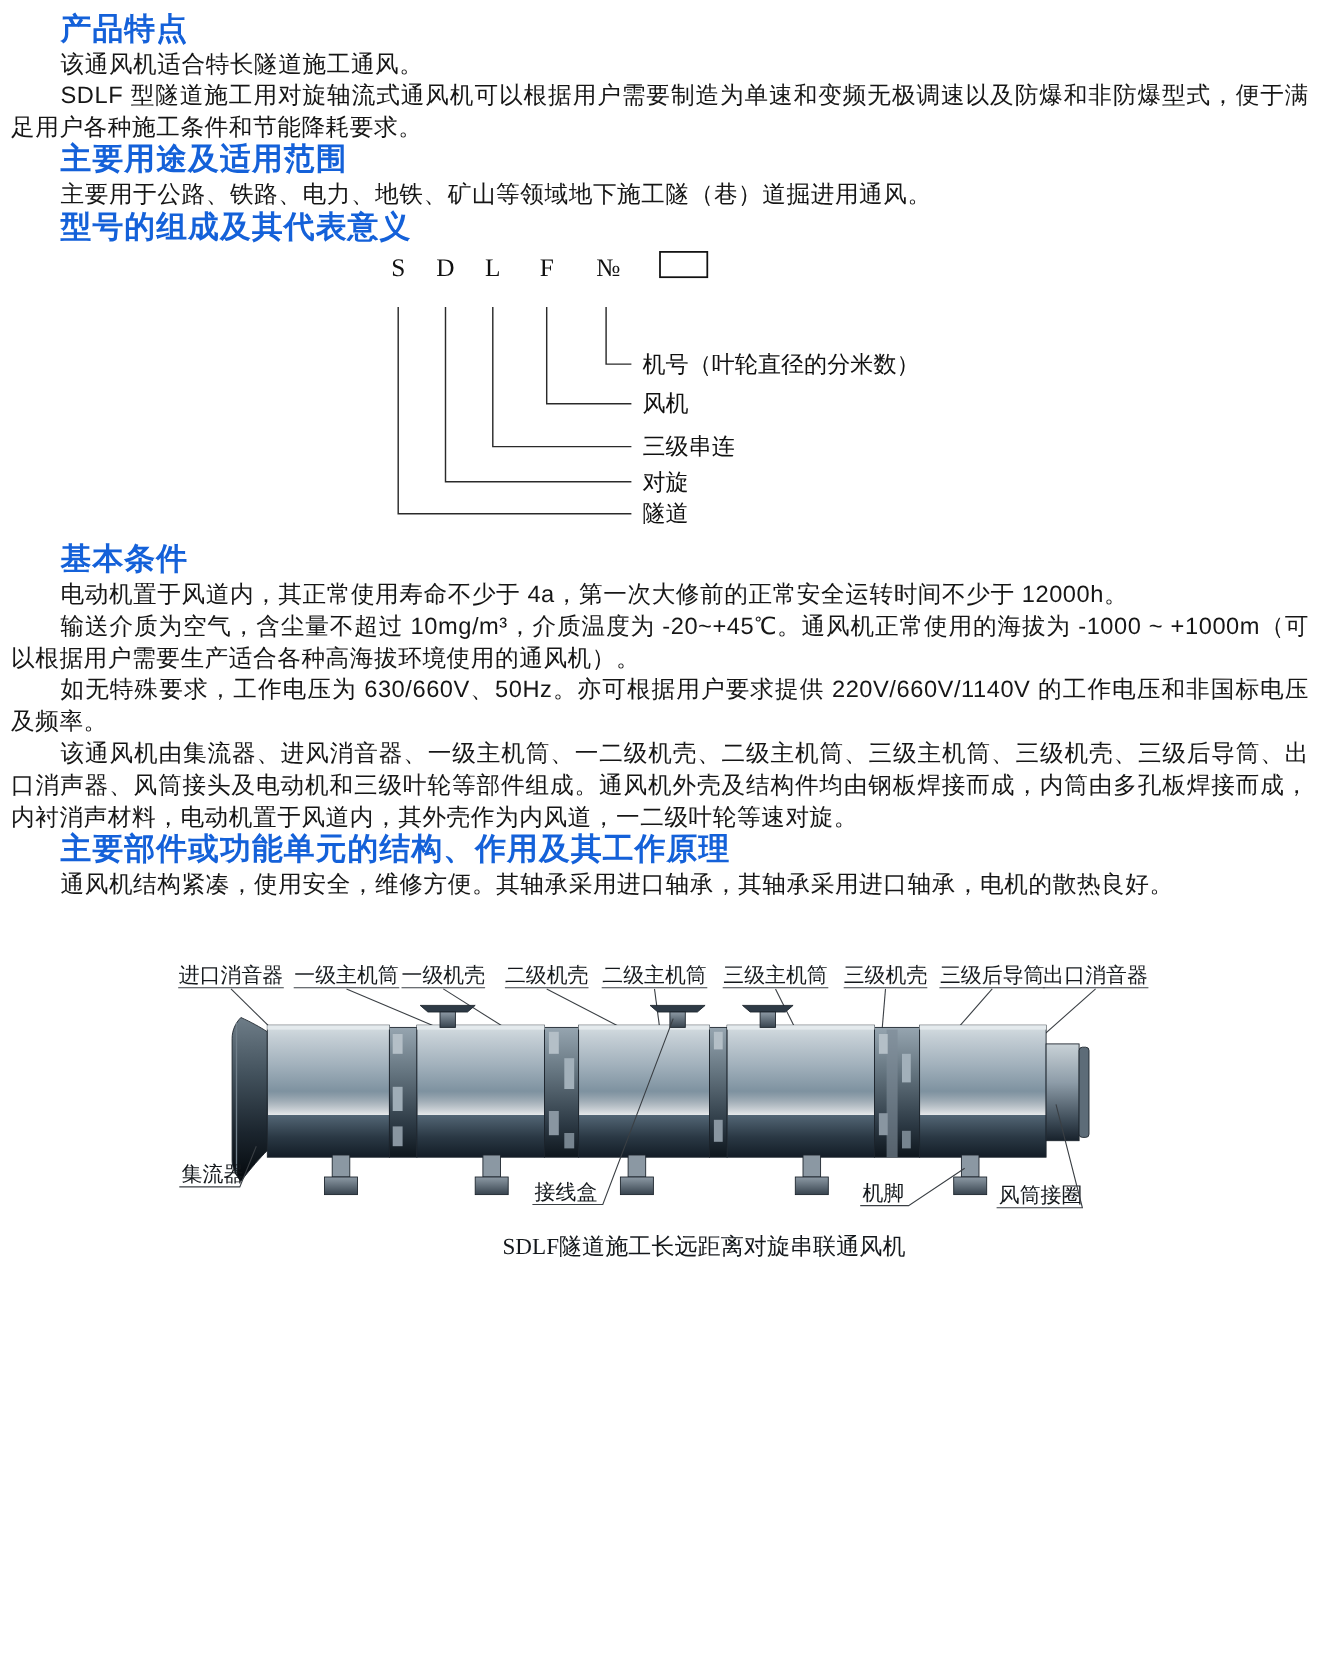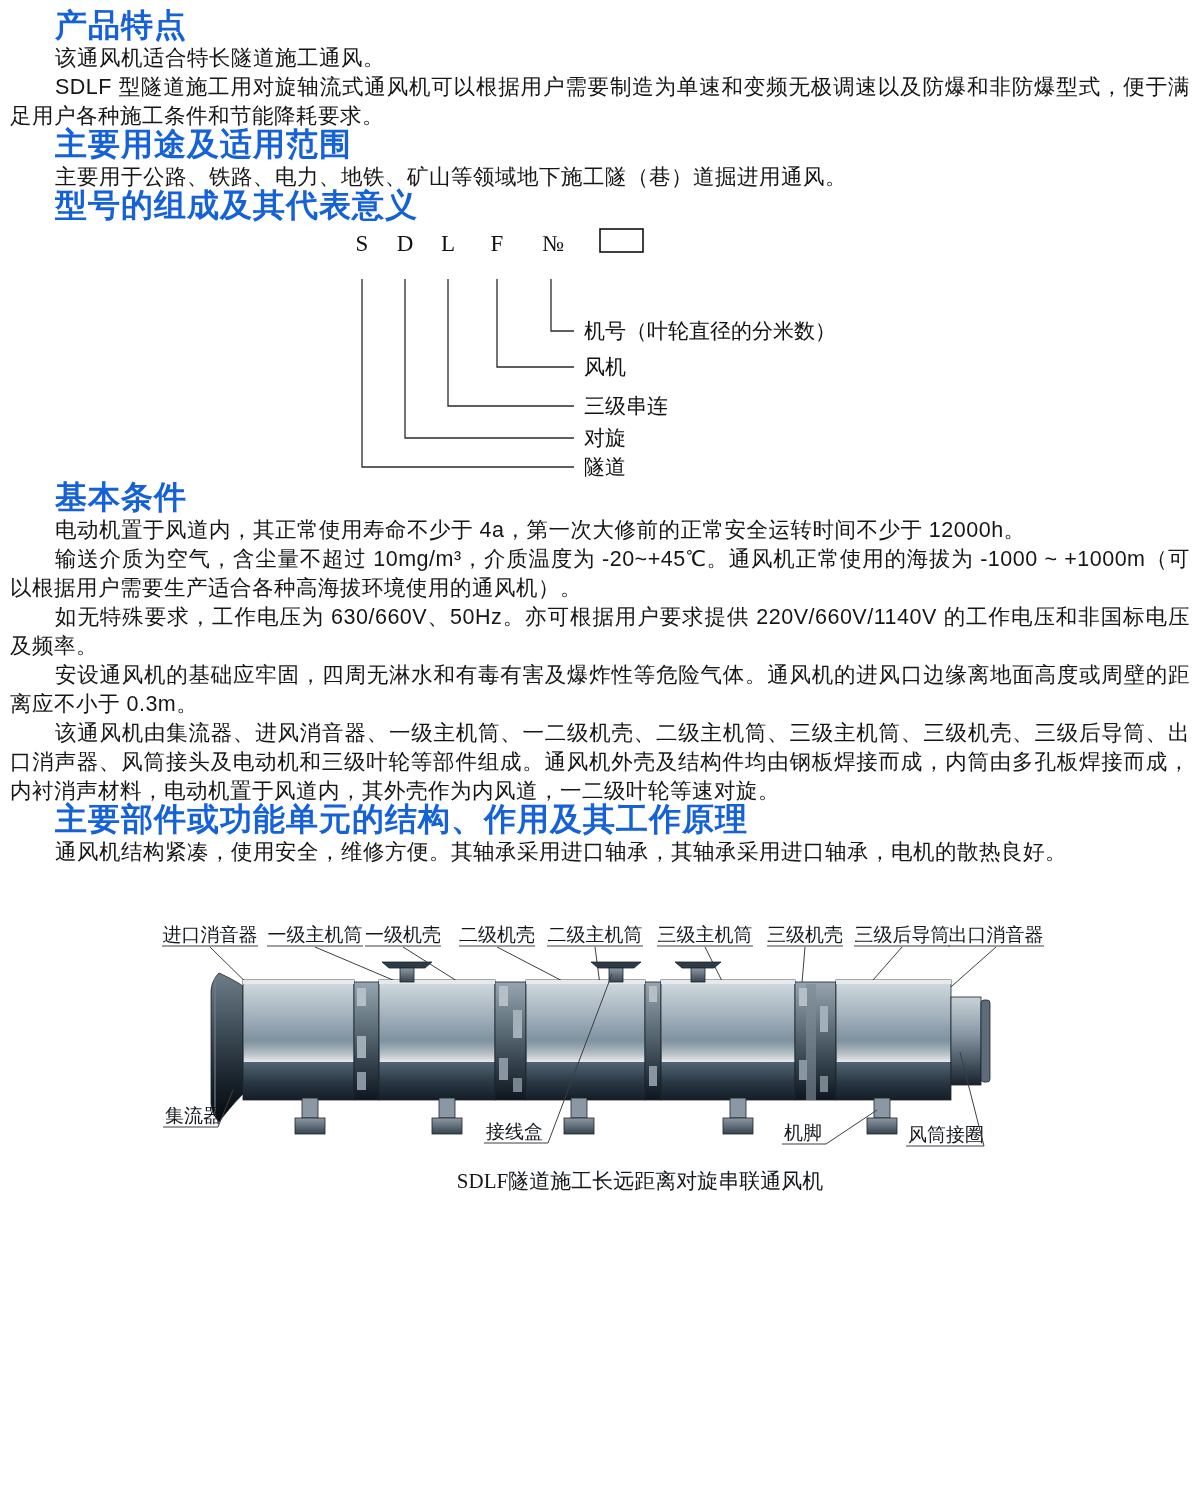--- a/index.html
+++ b/index.html
@@ -1,18 +1,18 @@
 <!DOCTYPE html>
 <html><head>
 <meta charset="utf-8">
 <style>
   html,body{margin:0;padding:0;background:#ffffff;}
   body{width:1200px;height:1510px;font-family:"Liberation Sans",sans-serif;color:#1a1a1a;overflow:hidden;}
   .doc{padding:12px 10px 0 10px;}
-  h2.sec{color:#1461d9;font-size:32px;line-height:27px;font-weight:bold;margin:0 0 5px 45px;letter-spacing:1px;}
+  h2.sec{color:#1461d9;font-size:28px;line-height:27px;font-weight:bold;margin:0 0 5px 45px;letter-spacing:1px;}
   p.body{font-size:21.5px;line-height:29px;margin:0;text-indent:45px;text-align:justify;letter-spacing:0.5px;color:#161616;}
   .mt1{margin-top:22px;}
   .mt2{margin-top:20px;}
   .mt3{margin-top:16px;}
   svg{display:block;}
   .diag-letter{font-family:"Liberation Serif",serif;font-size:23px;fill:#111;}
   .diag-label{font-family:"Liberation Serif",serif;font-size:21px;fill:#111;}
   .fan-label{font-family:"Liberation Serif",serif;font-size:19px;fill:#14181c;}
   .fan-caption{font-family:"Liberation Serif",serif;font-size:21px;fill:#14181c;}
   .lead{stroke:#3a3f44;stroke-width:1;fill:none;}
@@ -46,25 +46,24 @@
     <path class="dline" d="M65,55  L65,214  L234,214"></path>
     <path class="dline" d="M22,55  L22,243  L234,243"></path>
 
     <text class="diag-label" x="244" y="114">机号（叶轮直径的分米数）</text>
     <text class="diag-label" x="244" y="150">风机</text>
     <text class="diag-label" x="244" y="189">三级串连</text>
     <text class="diag-label" x="244" y="221">对旋</text>
     <text class="diag-label" x="244" y="250">隧道</text>
   </svg>
 
-  <h2 class="sec" style="margin-top:2px;">基本条件</h2>
+  <h2 class="sec" style="margin-top:12px;">基本条件</h2>
   <p class="body">电动机置于风道内，其正常使用寿命不少于 4a，第一次大修前的正常安全运转时间不少于 12000h。</p>
   <p class="body">输送介质为空气，含尘量不超过 10mg/m³，介质温度为 -20~+45℃。通风机正常使用的海拔为 -1000 ~ +1000m（可以根据用户需要生产适合各种高海拔环境使用的通风机）。</p>
   <p class="body">如无特殊要求，工作电压为 630/660V、50Hz。亦可根据用户要求提供 220V/660V/1140V 的工作电压和非国标电压及频率。</p>
-  <p class="body">安设通风机的基础应牢固，四周无淋水和有毒有害及爆炸性等危险气体。通风机的进风口边缘离地面高度或周壁的距离应不小于 0.3m。</p>
 
   <p class="body">该通风机由集流器、进风消音器、一级主机筒、一二级机壳、二级主机筒、三级主机筒、三级机壳、三级后导筒、出口消声器、风筒接头及电动机和三级叶轮等部件组成。通风机外壳及结构件均由钢板焊接而成，内筒由多孔板焊接而成，内衬消声材料，电动机置于风道内，其外壳作为内风道，一二级叶轮等速对旋。</p>
 
   <h2 class="sec mt3">主要部件或功能单元的结构、作用及其工作原理</h2>
   <p class="body">通风机结构紧凑，使用安全，维修方便。其轴承采用进口轴承，其轴承采用进口轴承，电机的散热良好。</p>
 
   <svg width="1180" height="300" viewBox="10 0 1180 300" style="margin-top:43px;">
     <defs>
       <linearGradient id="gcyl" x1="0" y1="0" x2="0" y2="1">
         <stop offset="0" stop-color="#d6dee2"></stop>

